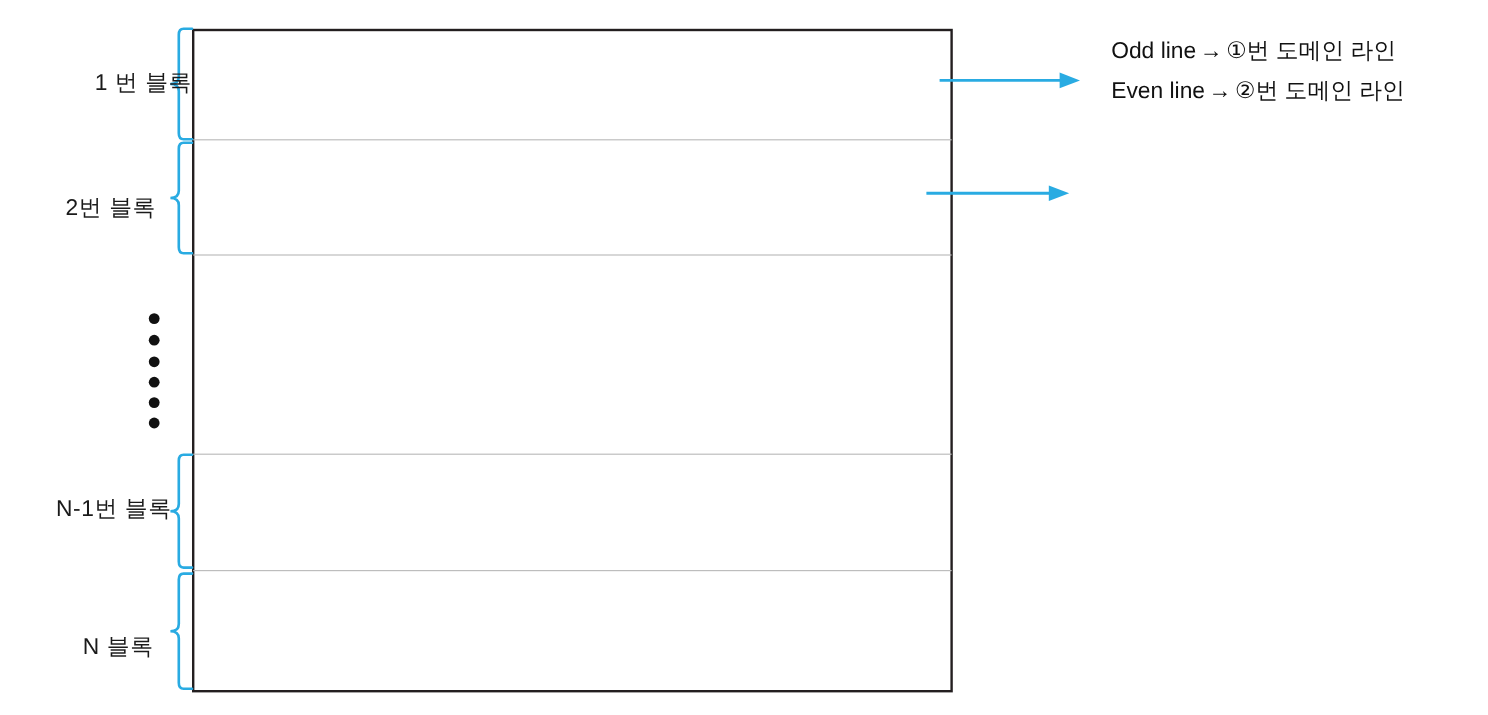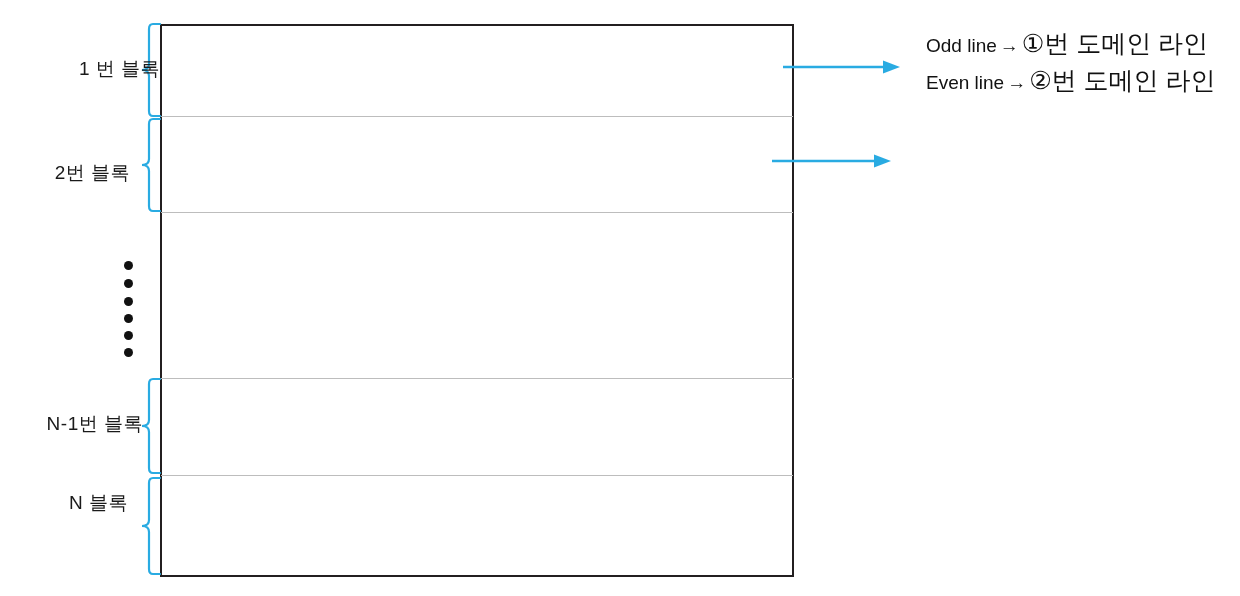--- a/index.html
+++ b/index.html
@@ -91,21 +91,21 @@
   }
   .annotation .ann-line {
     display: block;
     white-space: nowrap;
   }
   .ann-arrow {
     font-weight: bold;
     padding: 0 3px;
   }
   .circnum {
-    font-size: 25px;
+    font-size: 19px;
   }
 </style>
 </head>
 <body>
 
 <div id="canvas">
 
   <div class="block-rect"></div>
 
   <div class="divider" style="top:116px;"></div>
@@ -136,21 +136,21 @@
       <path d="M20,2 L13,2 Q9,2 9,7 L9,44 Q9,50 2,50 Q9,50 9,56 L9,93 Q9,98 13,98 L20,98" fill="none" stroke="#29ABE2" stroke-width="2.2" stroke-linecap="round"></path>
     </svg>
   </div>
 
   <div class="block-label" style="left:0px; top:56px; width:130px;margin-left:30px;">1 번 블록</div>
 
   <div class="block-label" style="left:0px; top:160px; width:130px;">2번 블록</div>
 
   <div class="block-label" style="left:0px; top:411px; width:133px;margin-left:10px;">N-1번 블록</div>
 
-  <div class="block-label" style="left:0px; top:490px; width:128px;">N 블록</div>
+  <div class="block-label" style="left:0px; top:526px; width:128px;">N 블록</div>
 
   <div class="dots">
     <span class="dot" style="top:0px;"></span>
     <span class="dot" style="top:18px;"></span>
     <span class="dot" style="top:36px;"></span>
     <span class="dot" style="top:53px;"></span>
     <span class="dot" style="top:70px;"></span>
     <span class="dot" style="top:87px;"></span>
   </div>
 

